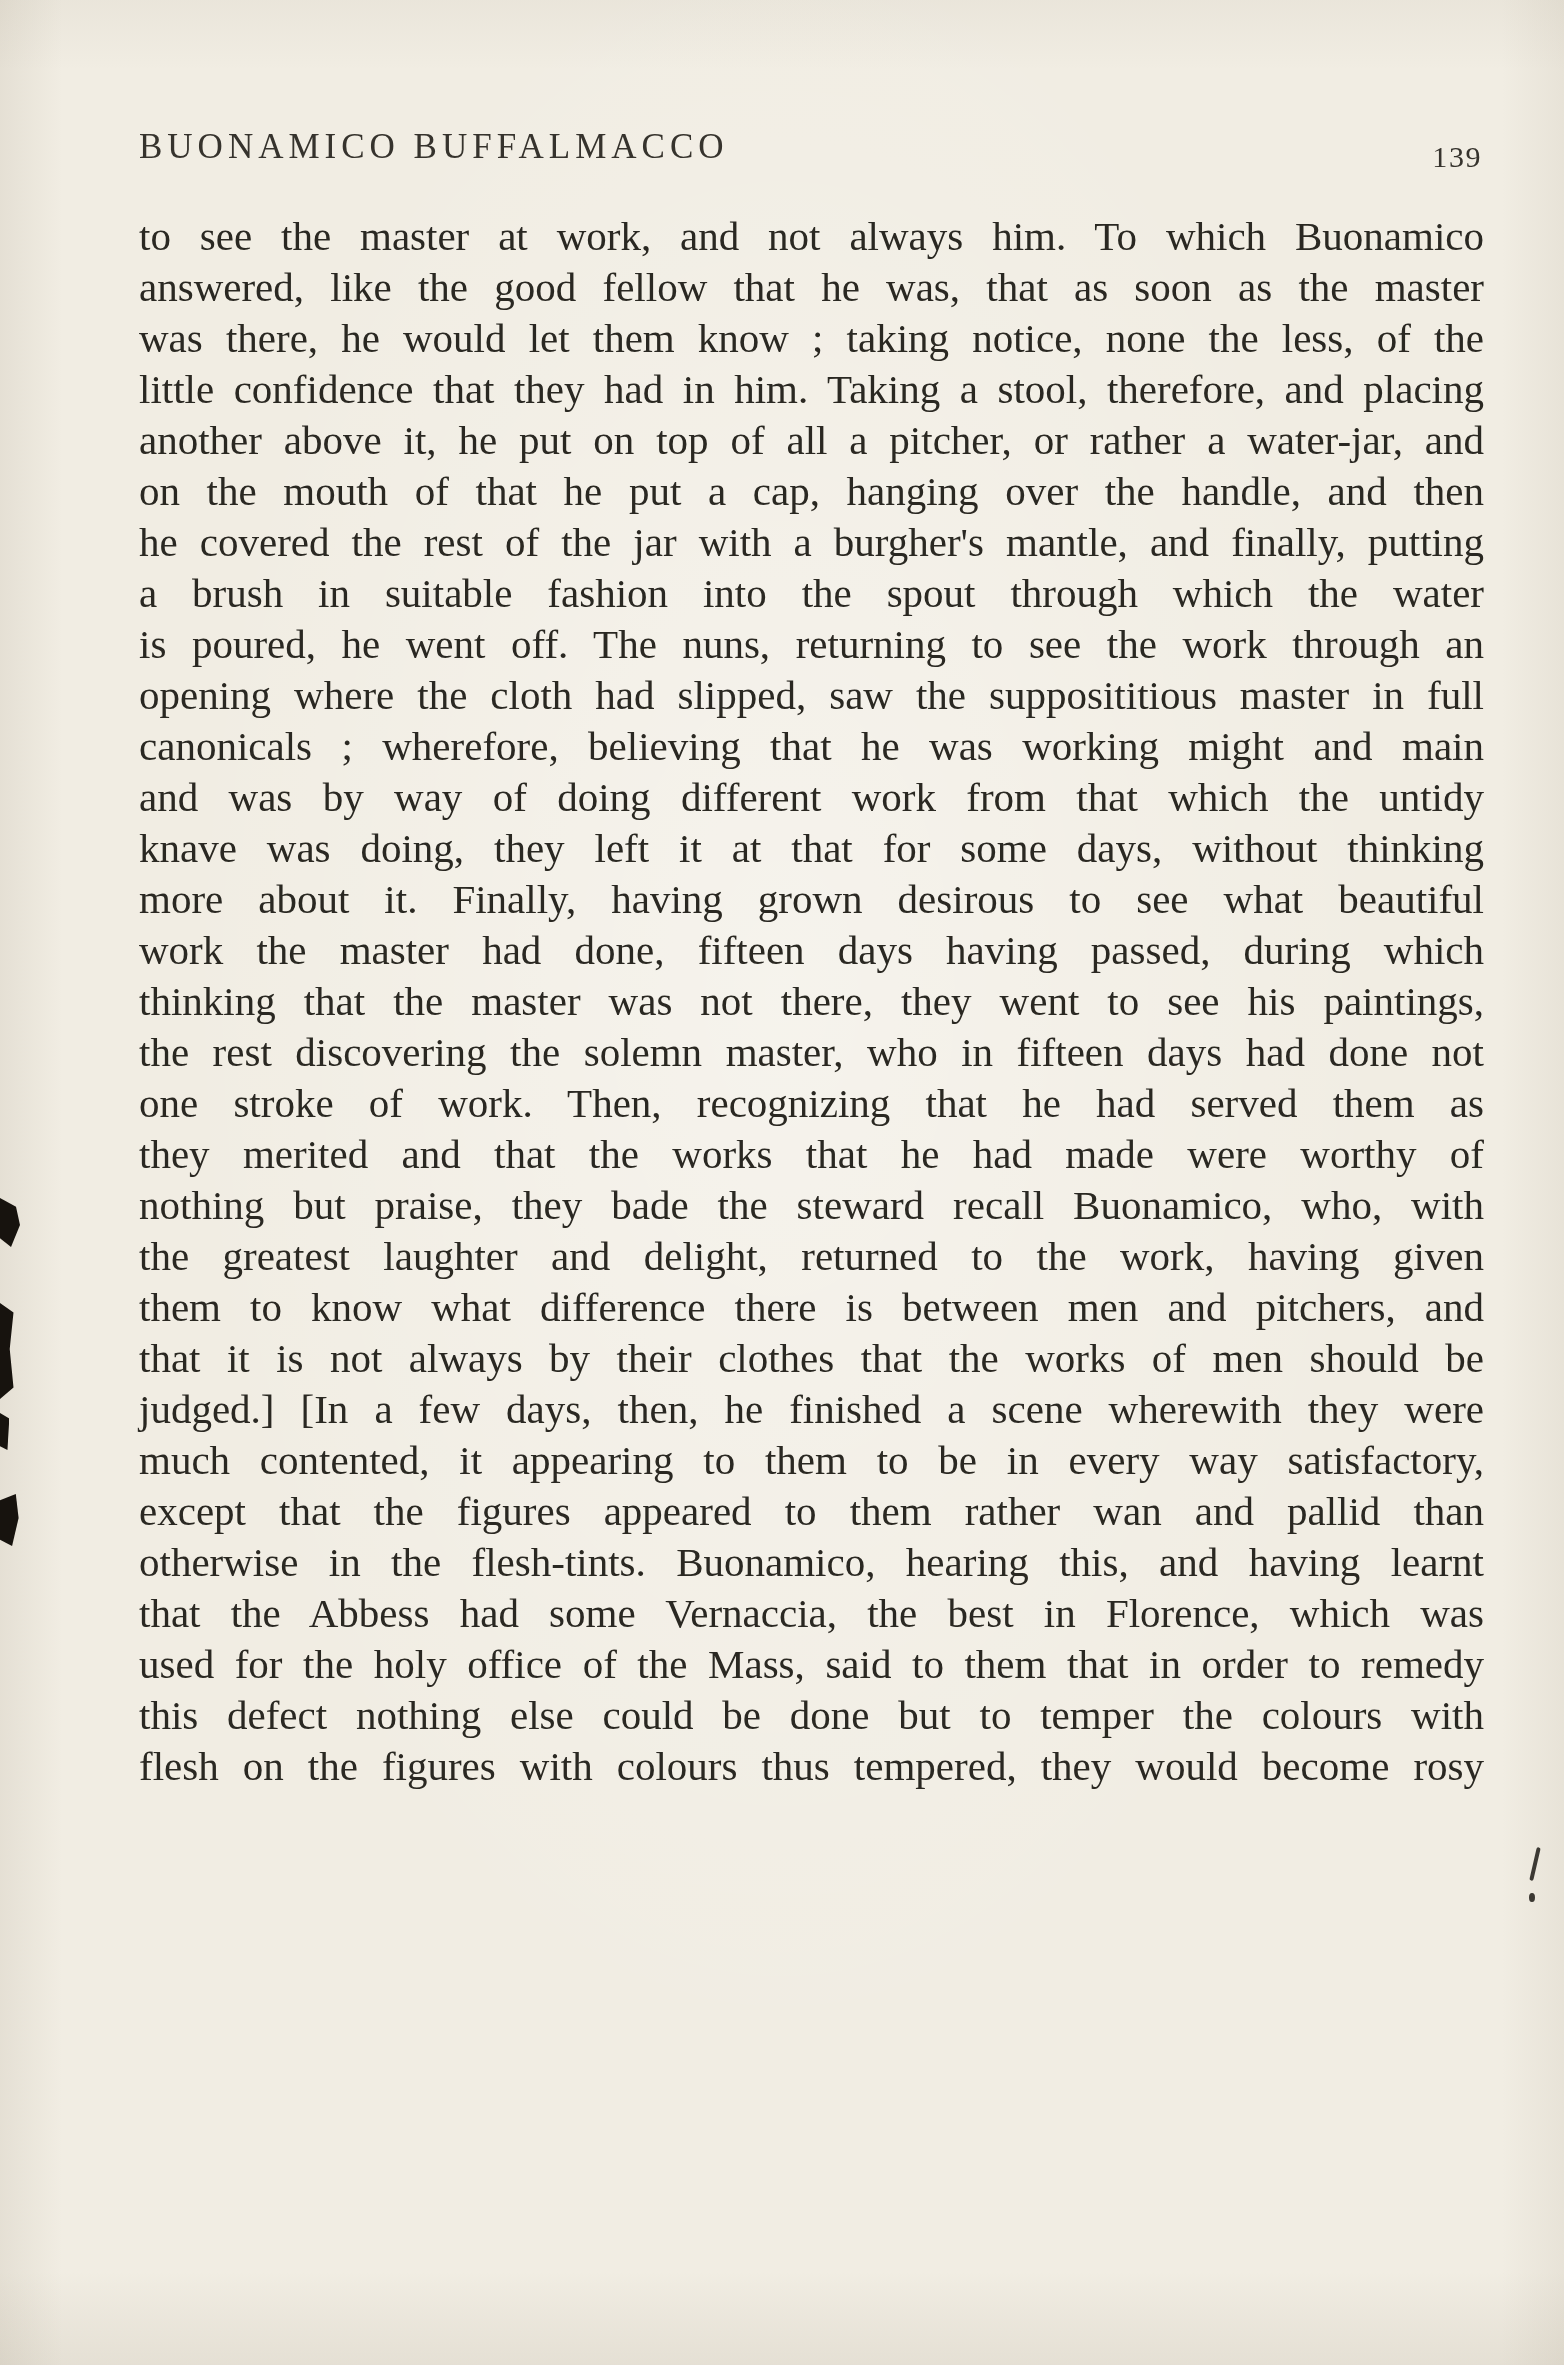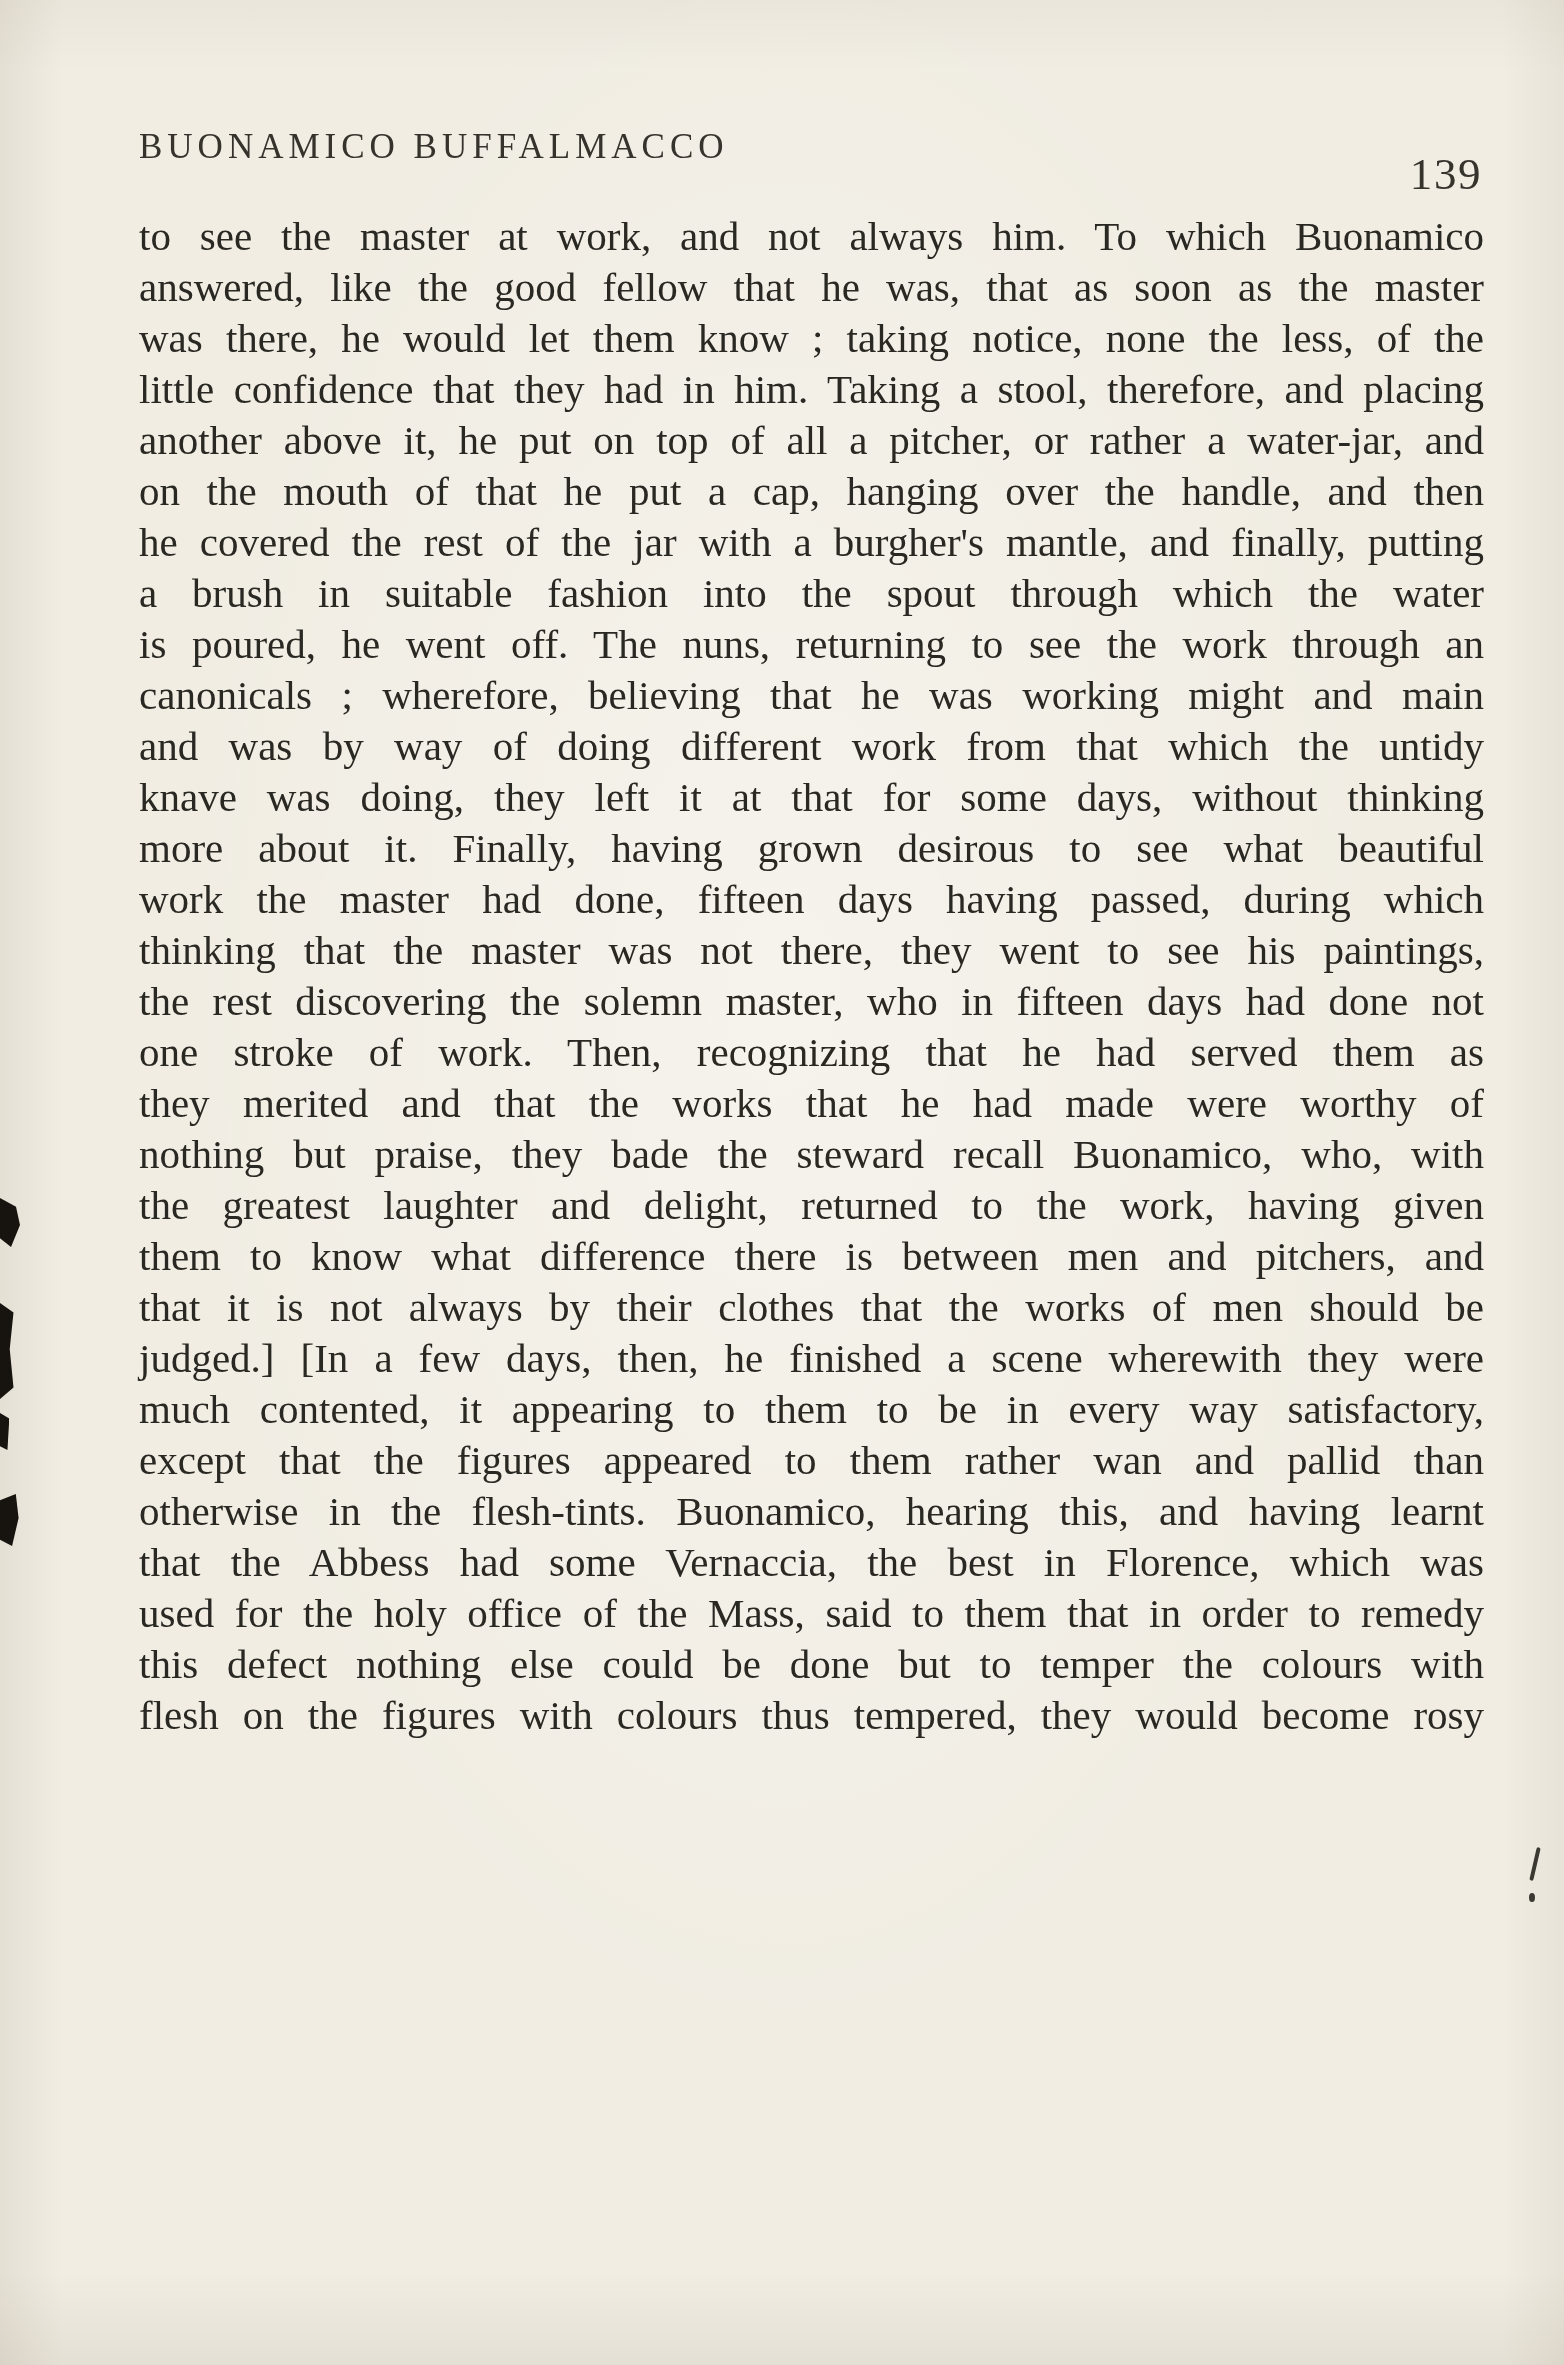--- a/index.html
+++ b/index.html
@@ -26,22 +26,22 @@
   }
   .running-head{
     position:absolute;left:139px;top:127px;width:1345px;height:54px;
   }
   .head-title{
     display:block;text-align:left;
     font-size:35px;letter-spacing:5px;
     color:#36332d;
   }
   .page-number{
-    position:absolute;right:1.7px;top:21px;
-    font-size:45px;letter-spacing:1.7px;color:#36332d;
+    position:absolute;right:1.7px;top:13px;
+    font-size:30px;letter-spacing:1.7px;color:#36332d;
   }
   .text-block{
     position:absolute;left:139px;top:211px;width:1345px;
     font-size:41px;line-height:51px;
   }
   .line{
     text-align:justify;
     text-align-last:justify;
     word-spacing:1.3px;
   }
@@ -75,20 +75,21 @@
   <main class="text-block" id="body-lines">
       <div class="line">to see the master at work, and not always him.  To which Buonamico</div>
       <div class="line">answered, like the good fellow that he was, that as soon as the master</div>
       <div class="line">was there, he would let them know ; taking notice, none the less, of the</div>
       <div class="line">little confidence that they had in him.  Taking a stool, therefore, and placing</div>
       <div class="line">another above it, he put on top of all a pitcher, or rather a water-jar, and</div>
       <div class="line">on the mouth of that he put a cap, hanging over the handle, and then</div>
       <div class="line">he covered the rest of the jar with a burgher's mantle, and finally, putting</div>
       <div class="line">a brush in suitable fashion into the spout through which the water</div>
       <div class="line">is poured, he went off.  The nuns, returning to see the work through an</div>
+      <div class="line">opening where the cloth had slipped, saw the supposititious master in full</div>
       <div class="line">canonicals ; wherefore, believing that he was working might and main</div>
       <div class="line">and was by way of doing different work from that which the untidy</div>
       <div class="line">knave was doing, they left it at that for some days, without thinking</div>
       <div class="line">more about it.  Finally, having grown desirous to see what beautiful</div>
       <div class="line">work the master had done, fifteen days having passed, during which</div>
       <div class="line">thinking that the master was not there, they went to see his paintings,</div>
       <div class="line">the rest discovering the solemn master, who in fifteen days had done not</div>
       <div class="line">one stroke of work.  Then, recognizing that he had served them as</div>
       <div class="line">they merited and that the works that he had made were worthy of</div>
       <div class="line">nothing but praise, they bade the steward recall Buonamico, who, with</div>

